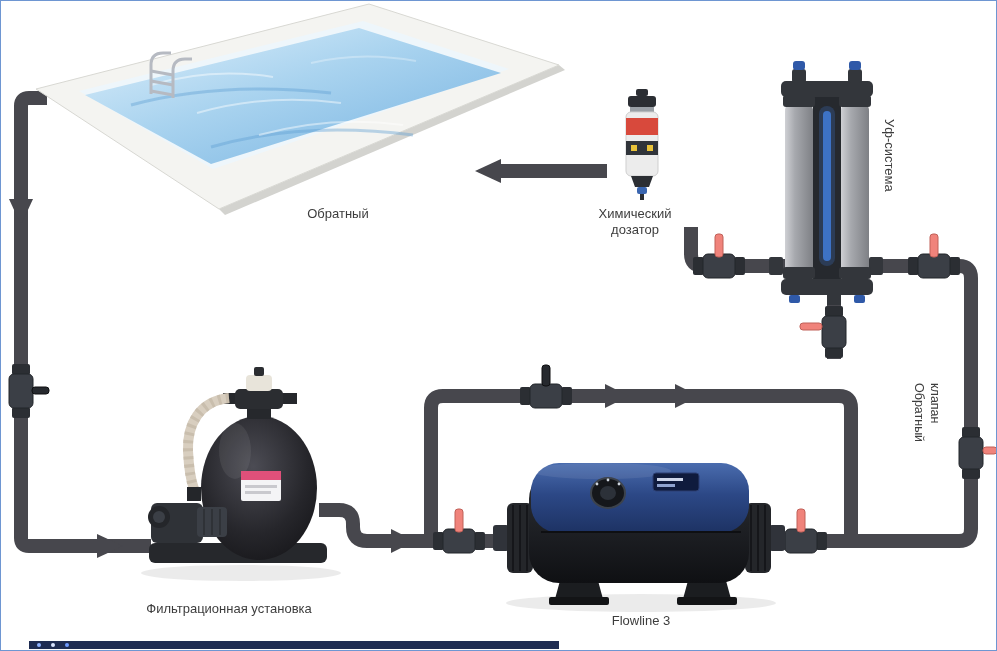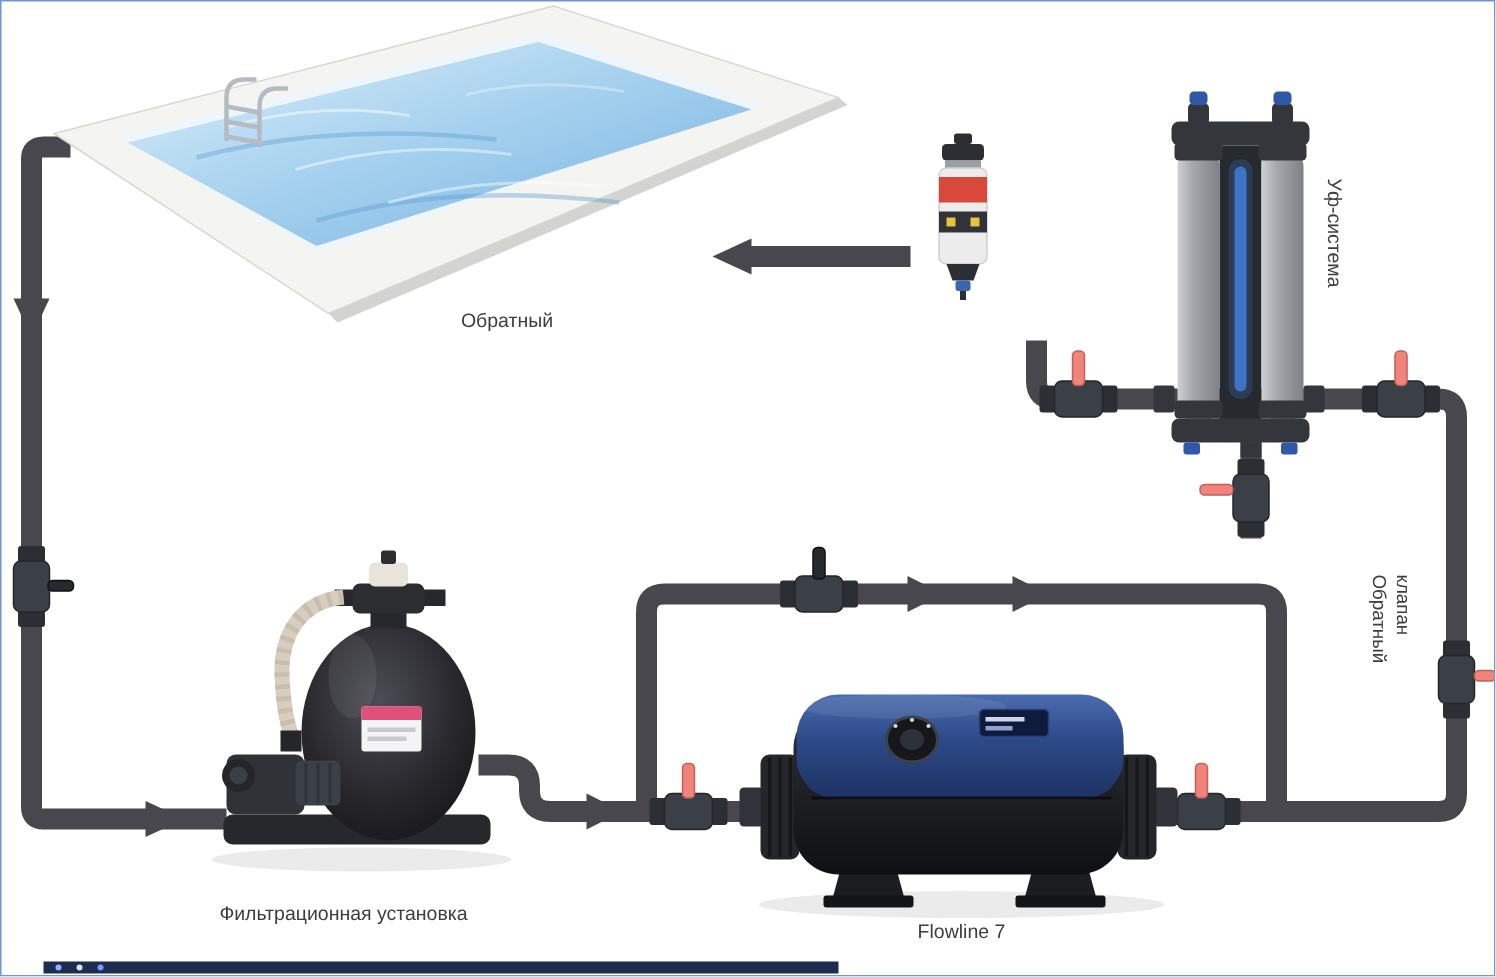--- a/index.html
+++ b/index.html
@@ -231,27 +231,31 @@
       <circle cx="607" cy="479" r="1.4" fill="#cfd6df"></circle>
       <circle cx="618" cy="483" r="1.4" fill="#cfd6df"></circle>
       <rect x="652" y="472" width="46" height="18" rx="3" fill="#0f1b3d" stroke="#2c3f73"></rect>
       <rect x="656" y="477" width="26" height="3" fill="#cdd6ea"></rect>
       <rect x="656" y="483" width="18" height="3" fill="#8fa3cf"></rect>
     </g>
   </svg>
 
   <div class="lbl lbl-center" style="left:282px; top:205px; width:110px;">Обратный</div>
 
+  <div class="lbl lbl-center" style="left:578px; top:205px; width:112px;">
+    <div>Химический</div>
+    <div>дозатор</div>
+  </div>
 
   <div class="lbl lbl-vert" style="left:880px; top:118px; height:120px;">Уф-система</div>
 
   <div class="lbl lbl-vert" style="left:910px; top:382px; height:76px; font-size:12.5px; line-height:16px;">Обратный клапан</div>
 
   <div class="lbl lbl-center" style="left:118px; top:600px; width:220px;">Фильтрационная установка</div>
 
   <div class="lbl lbl-center" style="left:520px; top:612px; width:240px;">
-    <div>Flowline 7</div>
+    <div>Flowline 3</div>
   </div>
 
   <div class="taskbar">
     <div class="taskbar-dots"></div>
   </div>
 </div>
 
 </body></html>

